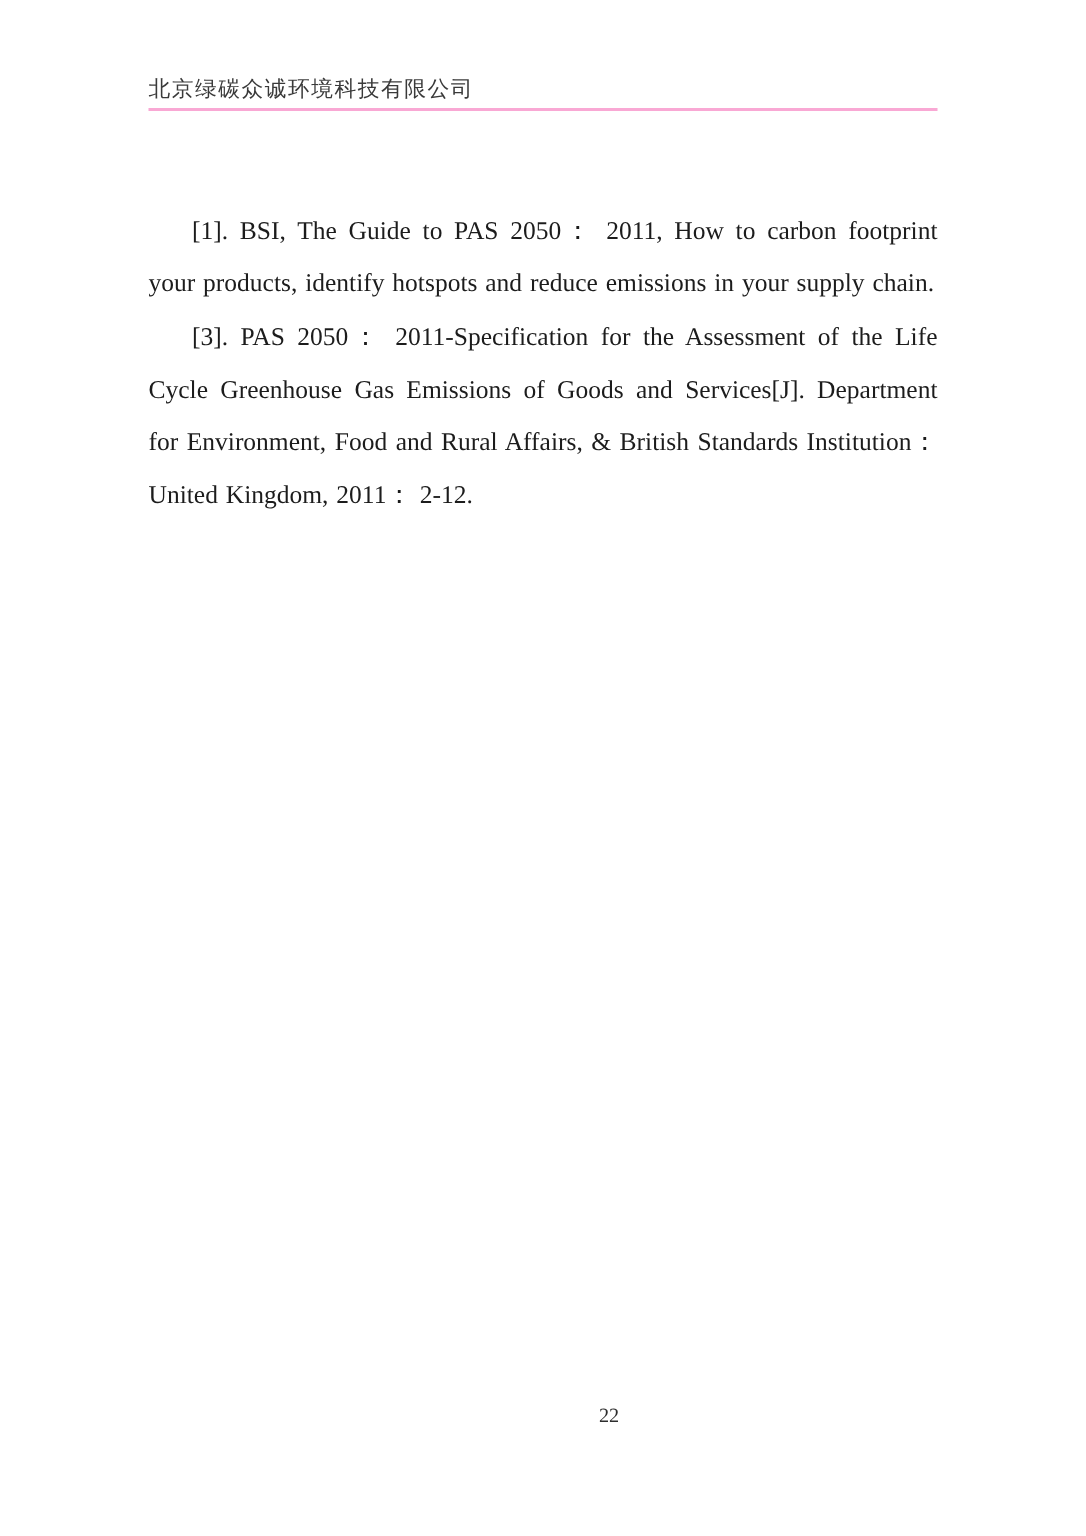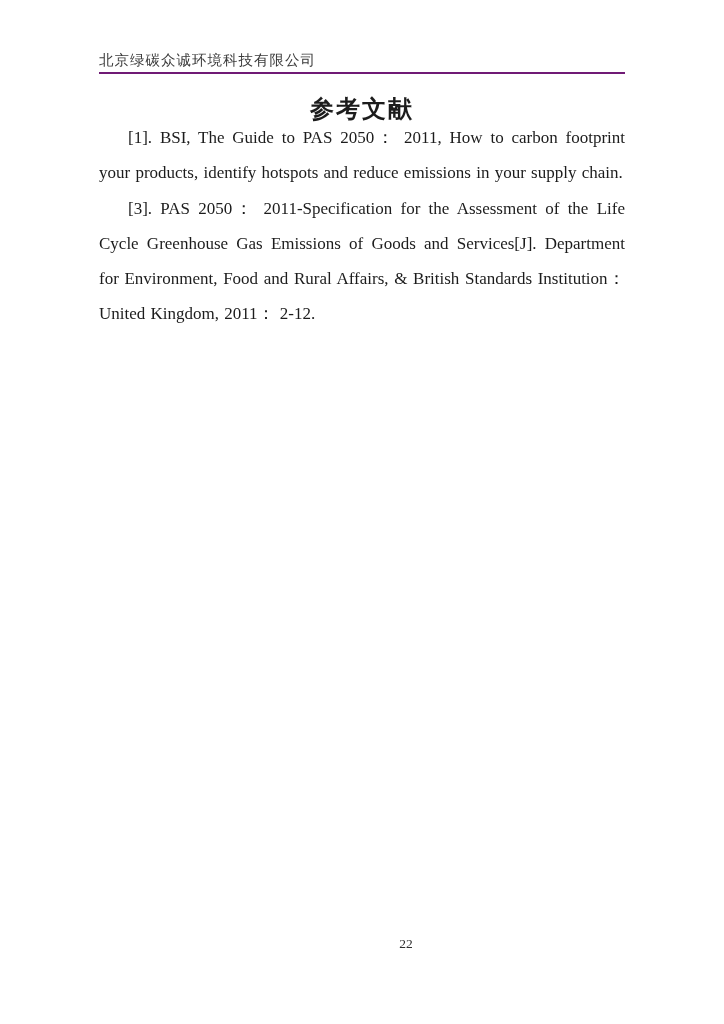--- a/index.html
+++ b/index.html
@@ -20,21 +20,21 @@
     position: absolute;
     top: 50px;
     left: 99px;
     right: 99px;
     display: flex;
     justify-content: space-between;
     align-items: flex-end;
     font-size: 14.5px;
     line-height: 20px;
     color: #3a3a3a;
-    border-bottom: 2px solid #701a75;
+    border-bottom: 2px solid #f9a8d4;
     padding-bottom: 2px;
   }
   .header .company {
     letter-spacing: 1px;
   }
   .header .doc-no {
     white-space: nowrap;
   }
   .title {
     position: absolute;
@@ -44,21 +44,21 @@
     margin: 0;
     text-align: center;
     font-size: 24px;
     font-weight: bold;
     line-height: 34px;
     letter-spacing: 2px;
     color: #1c1c1c;
   }
   .refs {
     position: absolute;
-    top: 120px;
+    top: 136px;
     left: 99px;
     width: 526px;
   }
   .refs p {
     margin: 0;
     font-size: 17px;
     line-height: 35.3px;
     text-align: justify;
     text-indent: 29px;
     color: #1c1c1c;
@@ -77,21 +77,20 @@
 </style>
 </head>
 <body>
 
 <div class="page">
 
   <div class="header">
     <span class="company">北京绿碳众诚环境科技有限公司</span>
   </div>
 
-  <h1 class="title">参考文献</h1>
 
   <div class="refs">
     <p>[1]. BSI, The Guide to PAS 2050： 2011, How to carbon footprint your products, identify hotspots and reduce emissions in your supply chain.</p>
     <p>[3]. PAS 2050： 2011-Specification for the Assessment of the Life Cycle Greenhouse Gas Emissions of Goods and Services[J]. Department for Environment, Food and Rural Affairs, &amp; British Standards Institution： United Kingdom, 2011： 2-12.</p>
   </div>
 
   <div class="footer">
     <span>22</span>
   </div>
 

